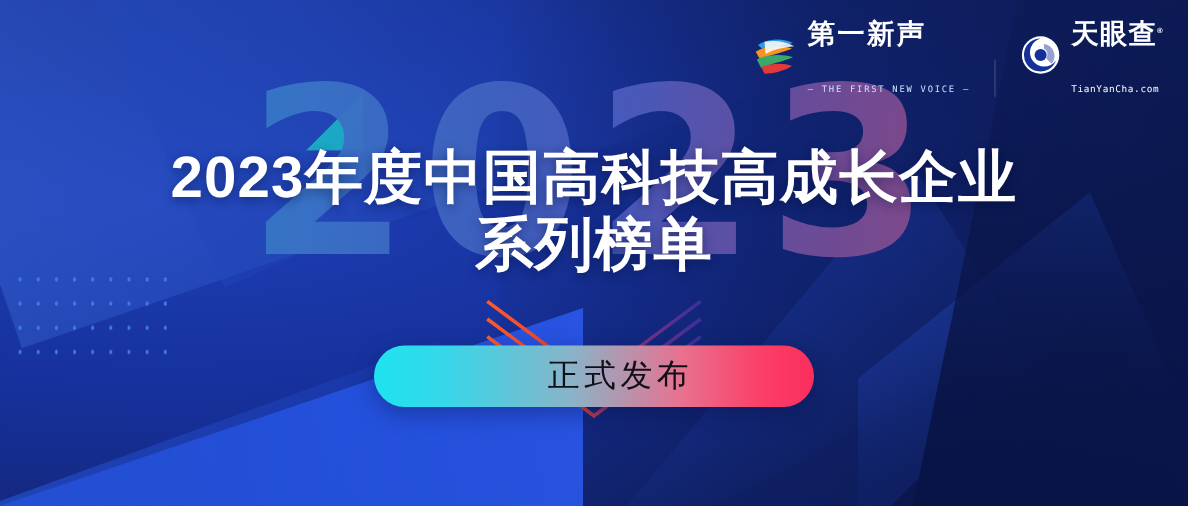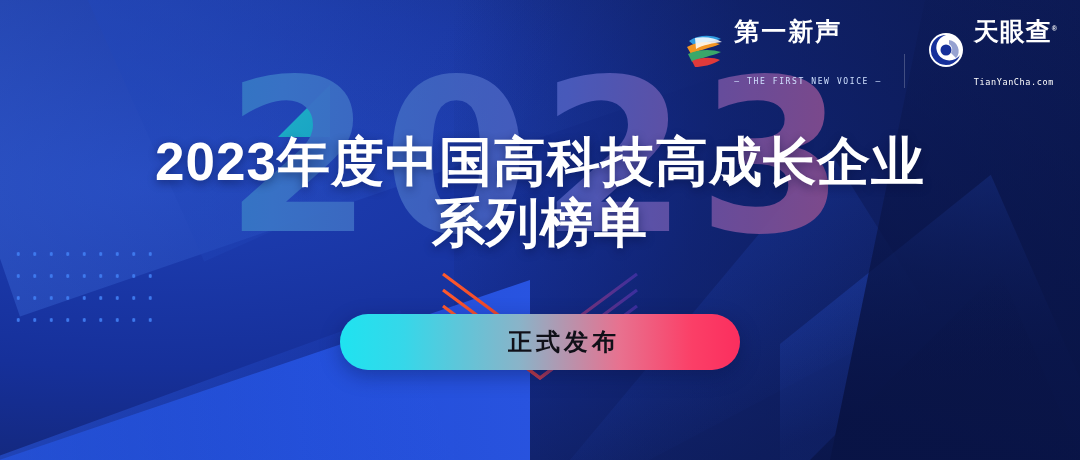--- a/index.html
+++ b/index.html
@@ -108,21 +108,21 @@
   
   .pill{
     position:absolute;left:50%;top:314px;transform:translateX(-50%);
     width:400px;height:56px;border-radius:28px;
     background:linear-gradient(90deg,#1fe3f0 0%, #36d7e9 16%, #8ab3c8 45%, #e8718f 70%, #fb3f67 88%, #fb2e5e 100%);
     display:flex;align-items:center;justify-content:center;
     box-shadow:0 6px 20px rgba(6,14,60,.35);
     cursor:pointer;
   }
   .pill-label{
-    font-size:24px;font-weight:700;color:#101018;letter-spacing:4px;margin-left:48px;
+    font-size:29px;font-weight:400;color:#101018;letter-spacing:4px;margin-left:48px;
   }
   
   .logos{
     position:absolute;top:16px;right:22px;display:flex;align-items:flex-end;gap:22px;
   }
   .logo{display:flex;align-items:center;gap:9px;}
   .logo-mark{flex:none;}
   .logo-text{display:flex;flex-direction:column;justify-content:center;}
   .logo-cn{
     font-size:25px;font-weight:700;color:#ffffff;letter-spacing:2px;line-height:26px;

